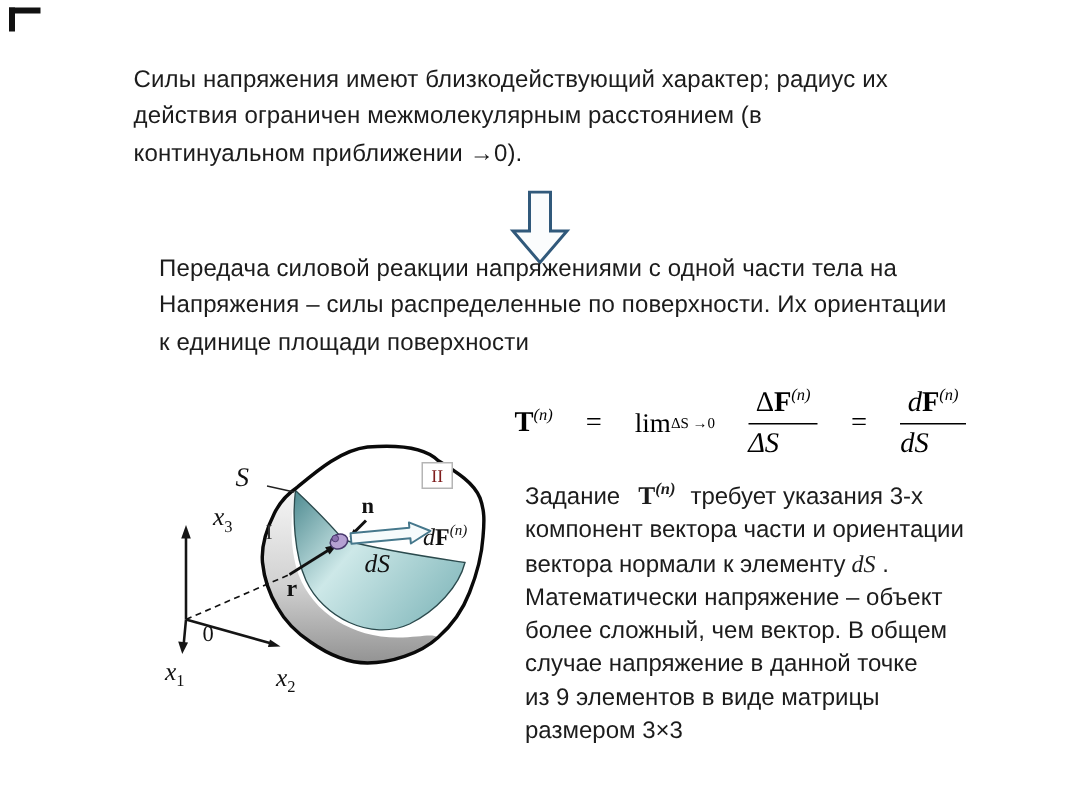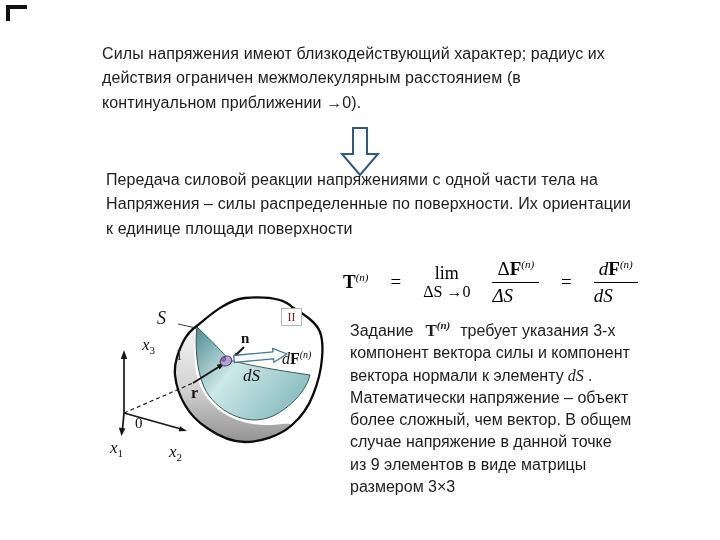--- a/index.html
+++ b/index.html
@@ -6,32 +6,32 @@
   #slide{position:relative;width:720px;height:540px;background:#ffffff;overflow:hidden;
          font-family:"Liberation Sans",sans-serif;color:#1c1c1c;}
   .abs{position:absolute;}
   .nowrap{white-space:nowrap;}
 
   
   #corner{left:6px;top:5px;width:17px;height:12px;border-left:4px solid #111;border-top:4px solid #111;}
 
   
   .para{font-size:16px;line-height:24.4px;letter-spacing:0.1px;}
-  #para1{left:102px;top:42px;}
+  #para1{left:89px;top:42px;}
   #para2{left:106px;top:168px;}
 
   
   #downArrowWrap{left:338px;top:127px;width:44px;height:50px;}
   #formula{left:343px;top:258px;display:flex;align-items:center;gap:22px;
            font-family:"Liberation Serif",serif;font-size:19px;color:#000;}
   #formula .boldT{font-weight:bold;}
   sup.msup{font-size:11px;font-style:italic;vertical-align:super;line-height:0;}
-  .limwrap{display:inline-flex;flex-direction:column;align-items:center;line-height:1;}
+  .limwrap{display:inline-flex;flex-direction:row;align-items:center;line-height:1;}
   .limwrap .lim{font-size:18px;}
-  .limwrap .limsub{font-size:16px;margin-top:2px;}
+  .limwrap .limsub{font-size:10px;margin-top:2px;}
   .frac{display:inline-flex;flex-direction:column;align-items:flex-start;line-height:1.15;}
   .frac .num{padding:0 5px 2px 5px;border-bottom:1.4px solid #000;}
   .frac .den{padding-top:2px;font-style:italic;}
   .ital{font-style:italic;}
   .boldF{font-weight:bold;font-style:normal;}
 
   
   #diagram{left:95px;top:295px;width:240px;height:180px;}
   .dlabel{position:absolute;font-family:"Liberation Serif",serif;color:#111;}
   .dlabel sub{font-size:11px;font-style:normal;}
@@ -40,21 +40,21 @@
           font-size:12px;text-align:center;line-height:16px;color:#7f1d1d;}
   #lbl-I{left:177px;top:348px;font-size:14px;color:#333;}
   #lbl-n{left:241px;top:330px;font-size:15px;font-weight:bold;}
   #lbl-dF{left:282px;top:350px;font-size:16px;}
   #lbl-dF .supn{font-size:10px;font-style:italic;vertical-align:super;line-height:0;}
   #lbl-dS{left:243px;top:366px;font-size:17px;font-style:italic;}
   #lbl-r{left:191px;top:384px;font-size:16px;font-weight:bold;}
   #lbl-0{left:135px;top:415px;font-size:15px;}
   #lbl-x3{left:142px;top:335px;font-size:17px;font-style:italic;}
   #lbl-x1{left:110px;top:438px;font-size:17px;font-style:italic;}
-  #lbl-x2{left:169px;top:442px;font-size:17px;font-style:italic;}
+  #lbl-x2{left:184px;top:442px;font-size:17px;font-style:italic;}
 
   
   #rightText{left:350px;top:320px;font-size:16px;line-height:22.3px;}
   #rightText .line{white-space:nowrap;}
   .inlineT{font-family:"Liberation Serif",serif;font-weight:bold;font-size:17px;margin:0 10px 0 12px;}
   .inline-dS{font-family:"Liberation Serif",serif;font-style:italic;font-size:16px;margin-left:4px;}
 </style>
 </head>
 <body>
 
@@ -162,21 +162,21 @@
   <span id="lbl-r" class="dlabel">r</span>
   <span id="lbl-0" class="dlabel">0</span>
   <span id="lbl-x3" class="dlabel"><span>x</span><sub>3</sub></span>
   <span id="lbl-x1" class="dlabel"><span>x</span><sub>1</sub></span>
   <span id="lbl-x2" class="dlabel"><span>x</span><sub>2</sub></span>
 
   <div id="rightText" class="abs">
     <div class="line">
       <span>Задание</span><span class="inlineT"><span>T</span><sup class="msup">(n)</sup></span><span>требует указания 3-х</span>
     </div>
-    <div class="line">компонент вектора силы и компонент</div>
+    <div class="line">компонент вектора части и ориентации</div>
     <div class="line">
       <span>вектора нормали к элементу</span><span class="inline-dS">dS</span><span> .</span>
     </div>
     <div class="line">Математически напряжение – объект</div>
     <div class="line">более сложный, чем вектор. В общем</div>
     <div class="line">случае напряжение в данной точке</div>
     <div class="line">из 9 элементов в виде матрицы</div>
     <div class="line">размером 3×3</div>
   </div>
 

